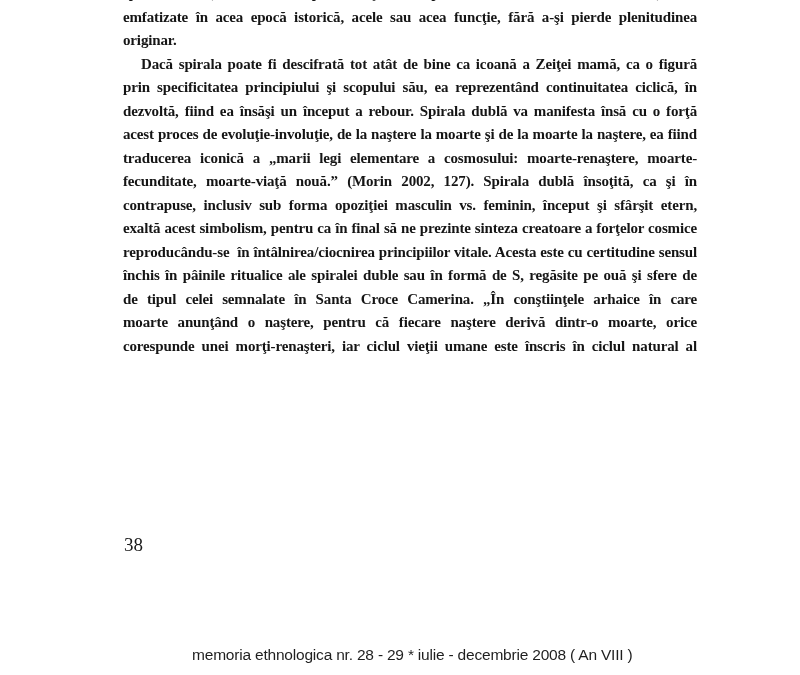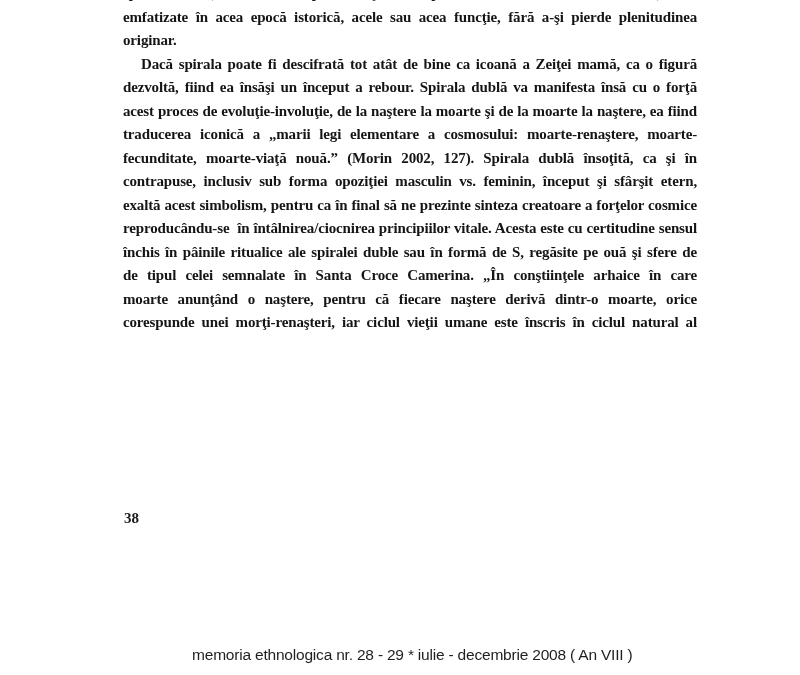--- a/index.html
+++ b/index.html
@@ -38,23 +38,23 @@
     text-align-last: left;
   }
   .line.indent {
     text-indent: 18px;
   }
   .it {
   }
   .page-number {
     position: absolute;
     left: 124px;
-    top: 510px;
-    font-size: 15px;
-    font-weight: 700;
+    top: 534px;
+    font-size: 19px;
+    font-weight: 400;
     color: #1a1a1a;
     font-family: "Liberation Serif", "DejaVu Serif", serif;
   }
   .footer {
     position: absolute;
     left: 192px;
     top: 646px;
     white-space: nowrap;
     font-family: "Liberation Sans", "DejaVu Sans", sans-serif;
     font-size: 15.5px;
@@ -65,20 +65,21 @@
 </style>
 </head>
 <body>
 
 <div class="page">
   <div class="body-text">
       <div class="line"><span>spiralei duble, acestea fiind preluate şi reinterpretate în diferite contexte rituale, fiind</span></div>
       <div class="line"><span>emfatizate în acea epocă istorică, acele sau acea funcţie, fără a-şi pierde plenitudinea sensului</span></div>
       <div class="line para-end"><span>originar.</span></div>
       <div class="line indent"><span>Dacă spirala poate fi descifrată tot atât de bine ca icoană a Zeiţei mamă, ca o figură unică</span></div>
+      <div class="line"><span>prin specificitatea principiului şi scopului său, ea reprezentând continuitatea ciclică, în</span></div>
       <div class="line"><span>dezvoltă, fiind ea însăşi un început </span><span class="it">a rebour.</span><span> Spirala dublă va manifesta însă cu o forţă majoră</span></div>
       <div class="line"><span>acest proces de evoluţie-involuţie, de la naştere la moarte şi de la moarte la naştere, ea fiind</span></div>
       <div class="line"><span>traducerea iconică a „marii legi elementare a cosmosului: moarte-renaştere, moarte-</span></div>
       <div class="line"><span>fecunditate, moarte-viaţă nouă.” (Morin 2002, 127). Spirala dublă însoţită, ca şi în Castelucci,</span></div>
       <div class="line"><span>contrapuse, inclusiv sub forma opoziţiei masculin vs. feminin, început şi sfârşit etern,</span></div>
       <div class="line"><span>exaltă acest simbolism, pentru ca în final să ne prezinte sinteza creatoare a forţelor cosmice</span></div>
       <div class="line"><span>reproducându-se&nbsp; în întâlnirea/ciocnirea principiilor vitale. Acesta este cu certitudine sensul</span></div>
       <div class="line"><span>închis în pâinile ritualice ale spiralei duble sau în formă de S, regăsite pe ouă şi sfere de pâine</span></div>
       <div class="line"><span>de tipul celei semnalate în Santa Croce Camerina. „În conştiinţele arhaice în care experienţele</span></div>
       <div class="line"><span>moarte anunţând o naştere, pentru că fiecare naştere derivă dintr-o moarte, orice schimbare</span></div>

